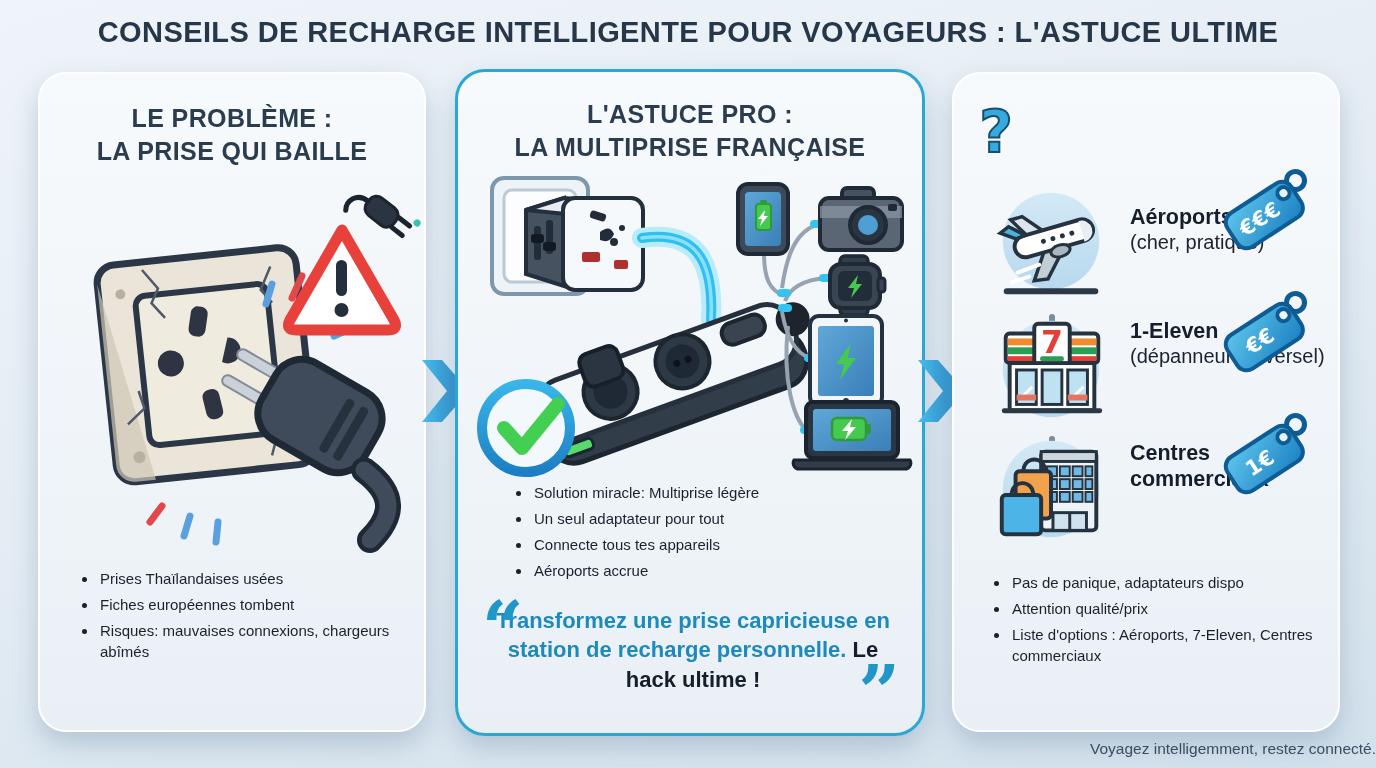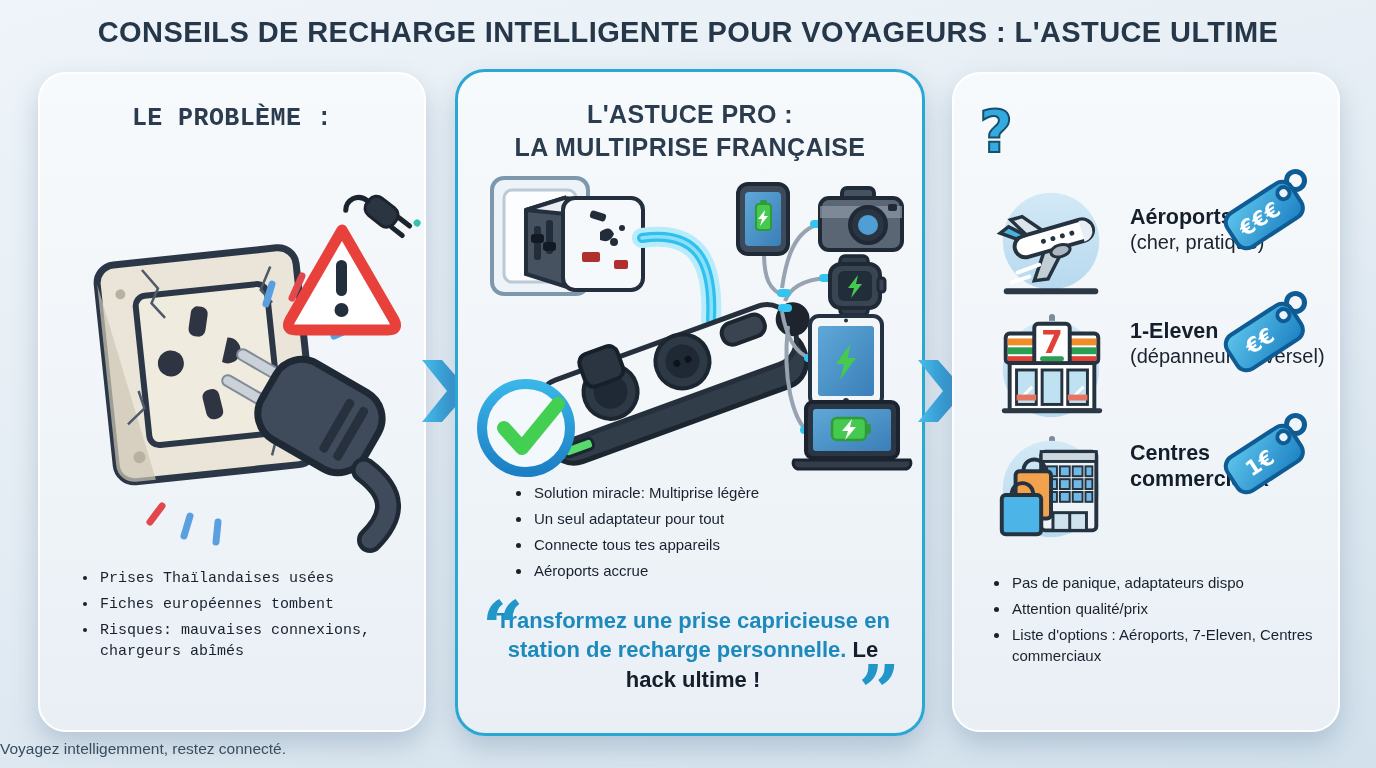--- a/index.html
+++ b/index.html
@@ -20,21 +20,21 @@
     transform: scaleY(1.04);
   }
 
   .panel {
     position: absolute;
     background: linear-gradient(180deg, #f7fafc 0%, #eef3f8 70%, #e9eff5 100%);
     border: 2px solid #ffffff;
     border-radius: 28px;
     box-shadow: 0 12px 26px rgba(130,155,180,0.45);
   }
-  .panel-1 { left: 38px; top: 72px; width: 388px; height: 660px; font-family: Liberation Mono, monospace; }
+  .panel-1 { left: 38px; top: 72px; width: 388px; height: 660px; }
   .panel-2 { left: 455px; top: 69px; width: 470px; height: 667px; border: 3px solid #2ba7d4; border-radius: 30px; }
   .panel-3 { left: 952px; top: 72px; width: 388px; height: 660px; }
 
   .panel-heading {
     margin-top: 28px;
     text-align: center;
     font-size: 25px; font-weight: 800; letter-spacing: 0.4px;
     line-height: 1.32;
     color: #2b3c4e;
   }
@@ -90,21 +90,21 @@
 
   .dash-connector {
     position: absolute; left: 95px; width: 6px; height: 17px;
     border-radius: 3px; background: #7e8b99;
   }
   .dash-a { top: 240px; }
   .dash-b { top: 362px; }
 
   .footer-note {
     position: absolute; bottom: 10px; left: 0; width: 100%;
-    text-align: left;
+    text-align: right;
     font-size: 15.5px; color: #3a4d60; margin-top: 44px;
   }
 </style>
 </head>
 <body>
 
 <svg width="0" height="0" style="position:absolute" aria-hidden="true">
   <defs>
     <linearGradient id="gArrow" x1="0" y1="0" x2="1" y2="0">
       <stop offset="0" stop-color="#4cbdeb"></stop>
@@ -129,20 +129,21 @@
   </defs>
 </svg>
 
 <div class="stage">
 
   <div class="main-title">CONSEILS DE RECHARGE INTELLIGENTE POUR VOYAGEURS : L'ASTUCE ULTIME</div>
 
   <div class="panel panel-1">
     <div class="panel-heading">
       <div>LE PROBLÈME :</div>
+      <div>LA PRISE QUI BAILLE</div>
     </div>
 
     <svg class="illu" style="left:4px; top:104px;" width="380" height="384" viewBox="0 0 380 384">
 
       <g transform="rotate(-6 160 185)">
         <rect x="62" y="78" width="200" height="218" rx="18" fill="#eae5d8" stroke="#2b3747" stroke-width="7"></rect>
         <path d="M62,96 l0,182 a18,18 0 0 0 18,18 l20,0 z" fill="#cfc8b6" opacity="0.7"></path>
         <rect x="98" y="112" width="132" height="150" rx="10" fill="#f0ebdf" stroke="#2b3747" stroke-width="6"></rect>
 
         <rect x="150" y="128" width="17" height="30" rx="7" fill="#2e3442" transform="rotate(14 158 143)"></rect>

